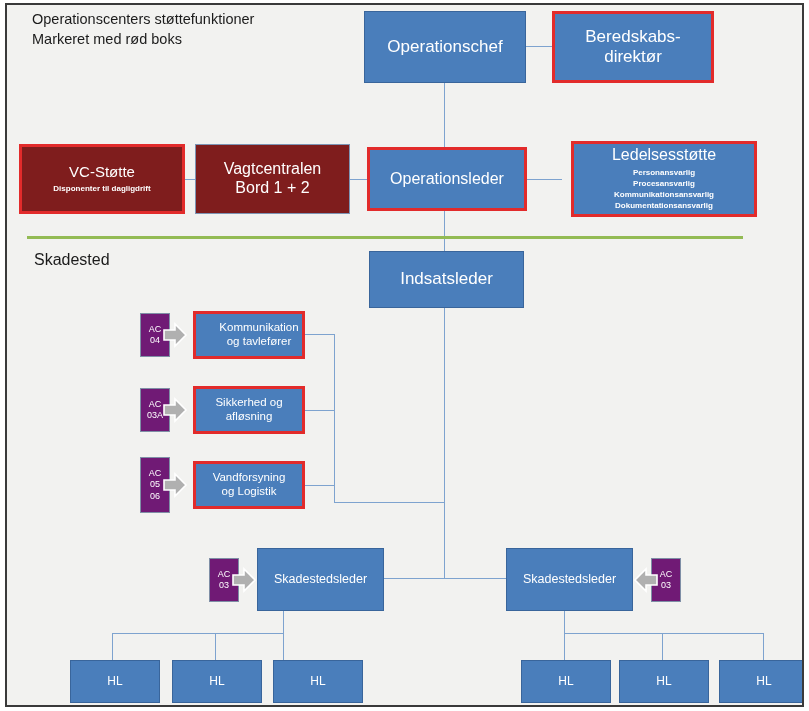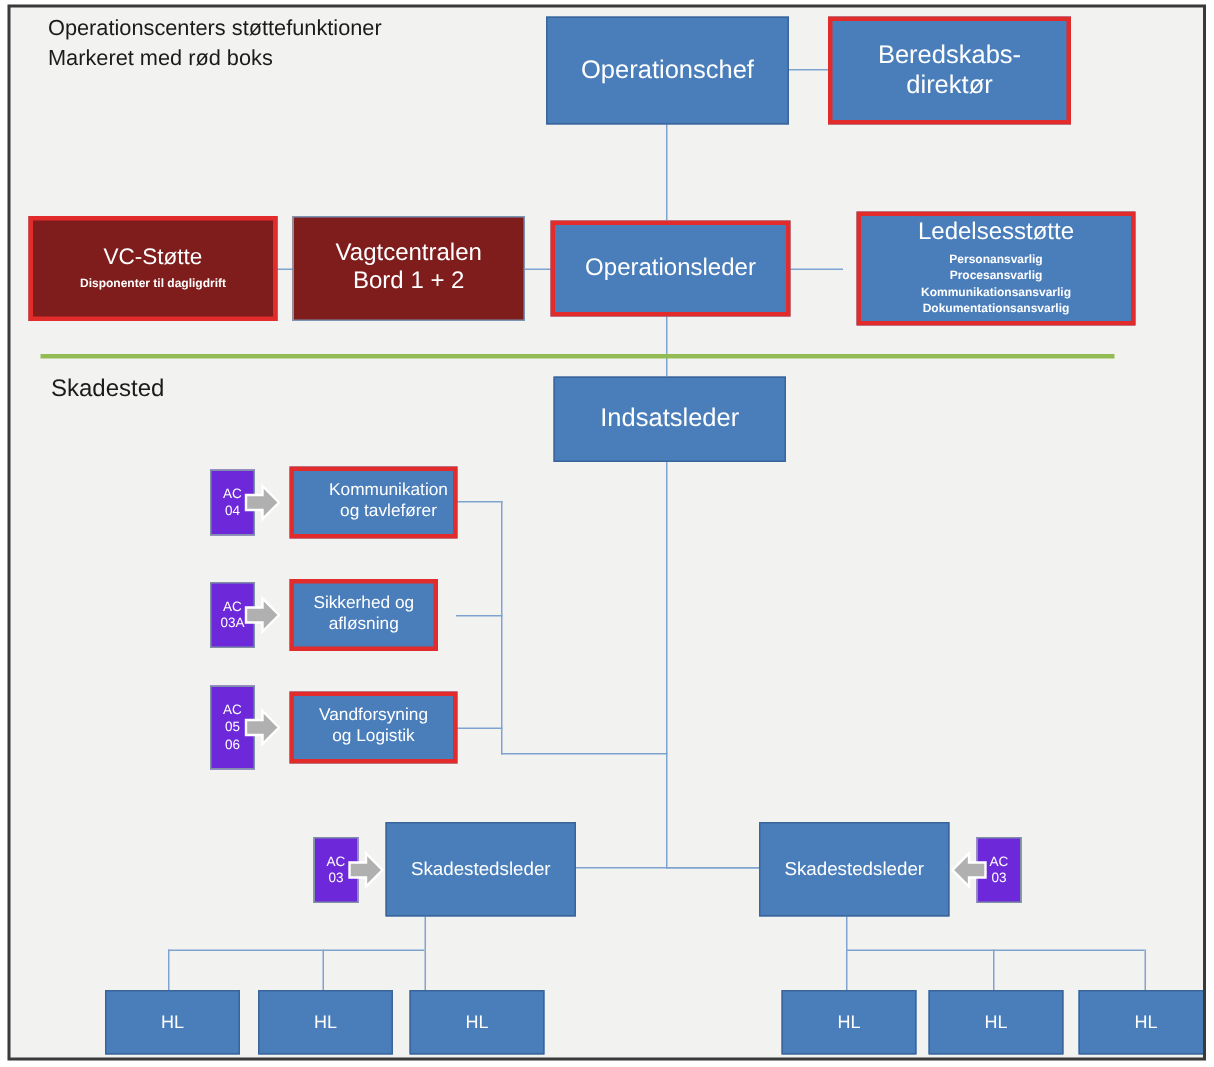--- a/index.html
+++ b/index.html
@@ -107,21 +107,21 @@
     position: absolute;
     z-index: 4;
   }
   .ac .plate {
     position: absolute;
     left: 0;
     top: 0;
     width: 30px;
     height: 44px;
     box-sizing: border-box;
-    background: #6d28d9;
+    background: #701a75;
     border: 1px solid #7f8fa6;
     color: #ffffff;
     font-size: 9px;
     line-height: 1.25;
     display: flex;
     flex-direction: column;
     align-items: center;
     justify-content: center;
   }
   .ac .arrow {
@@ -215,21 +215,21 @@
 
     <div class="node blue" style="left:362px; top:246px; width:155px; height:57px; font-size:17px;">
       <span class="title">Indsatsleder</span>
     </div>
 
     <div class="node blue red" style="left:186px; top:306px; width:112px; height:48px; font-size:11.5px; white-space:pre-line;padding-left:20px;">
       <span class="title">Kommunikation
 og tavlefører</span>
     </div>
 
-    <div class="node blue red" style="left:186px; top:381px; width:99px; height:48px; font-size:11.5px; white-space:pre-line;">
+    <div class="node blue red" style="left:186px; top:381px; width:112px; height:48px; font-size:11.5px; white-space:pre-line;">
       <span class="title">Sikkerhed og
 afløsning</span>
     </div>
 
     <div class="node blue red" style="left:186px; top:456px; width:112px; height:48px; font-size:11.5px; white-space:pre-line;">
       <span class="title">Vandforsyning
 og Logistik</span>
     </div>
 
     <div class="node blue" style="left:250px; top:543px; width:127px; height:63px; font-size:12.5px;">

